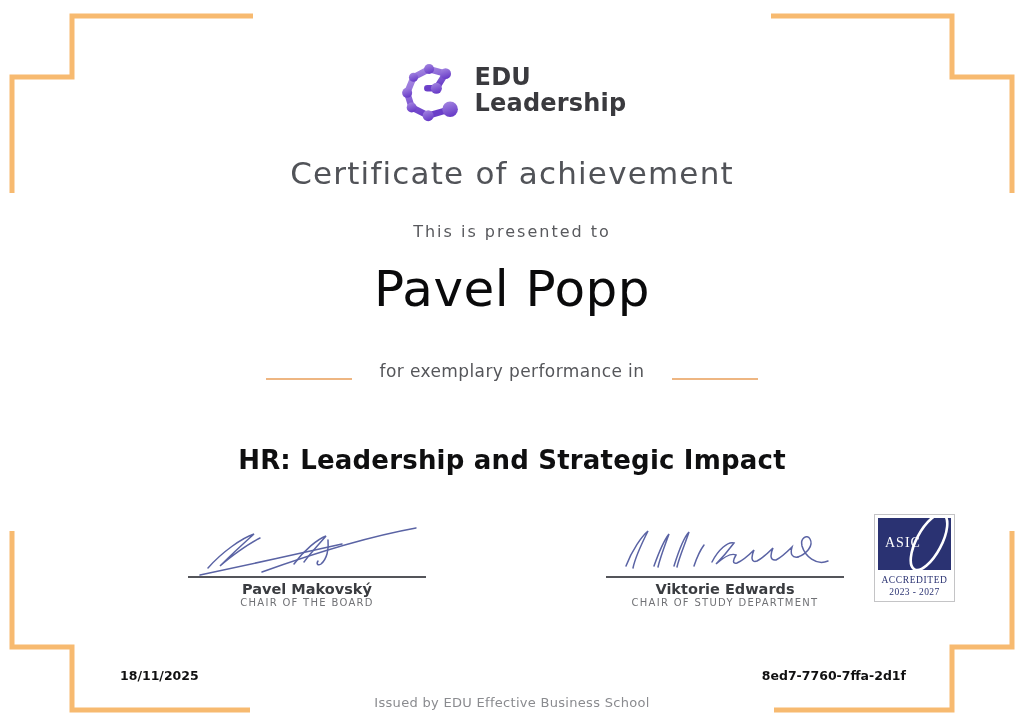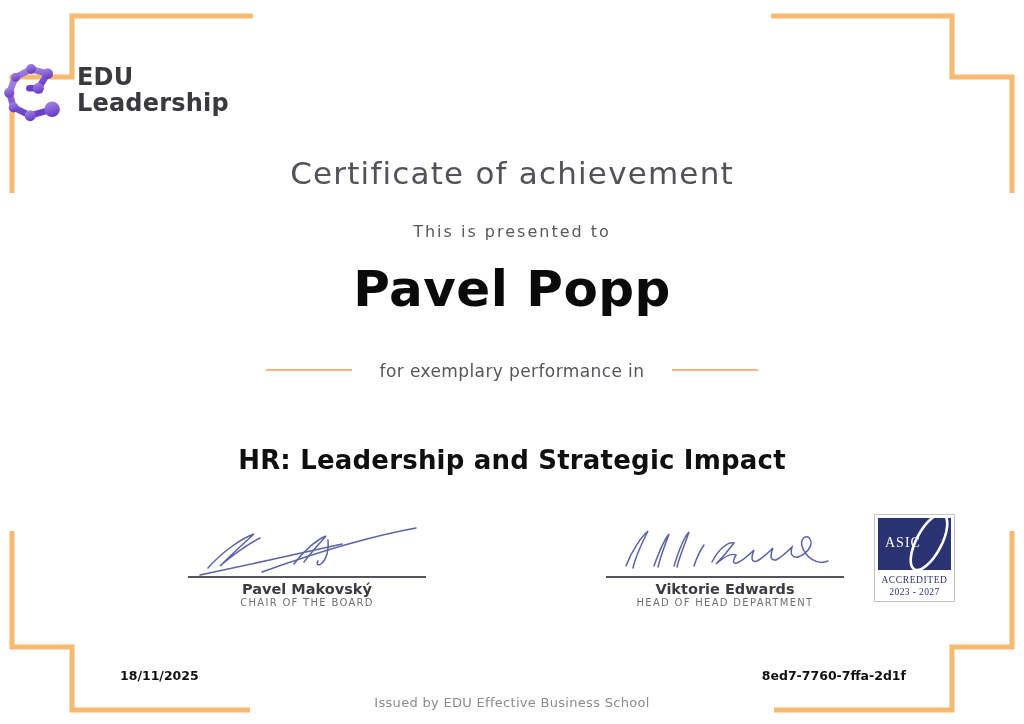--- a/index.html
+++ b/index.html
@@ -9,42 +9,42 @@
     width: 1024px;
     height: 724px;
     background: #ffffff;
     overflow: hidden;
     font-family: "DejaVu Sans", sans-serif;
   }
   .frame-svg { position: absolute; inset: 0; pointer-events: none; }
 
   .logo-row {
     position: absolute; top: 58px; left: 0; right: 0;
-    display: flex; align-items: center; gap: 13px;
+    display: flex; justify-content: center; align-items: center; gap: 13px;
   }
   .logo-text {
     font-weight: 700; font-size: 24px; line-height: 1.08; letter-spacing: 0.2px;
   }
 
   .centered { position: absolute; left: 0; right: 0; text-align: center; }
 
   .title {
     top: 155px; font-size: 31px; font-weight: 400;
     color: #515358; letter-spacing: 1.2px;
   }
   .presented {
     top: 222px; font-size: 16px; color: #58595d; letter-spacing: 2px;
   }
   .recipient-name {
-    top: 260px; font-size: 50px; font-weight: 700; color: #0a0a0b;
+    top: 260px; font-size: 50px; font-weight: 400; color: #0a0a0b;
     letter-spacing: 0.5px;
   }
   .reason-row {
     position: absolute; top: 361px; left: 0; right: 0;
-    display: flex; justify-content: center; align-items: flex-start; gap: 28px;
+    display: flex; justify-content: center; align-items: center; gap: 28px;
   }
   .reason-label { font-size: 17px; color: #55565a; letter-spacing: 0.4px; }
   .reason-dash { width: 86px; height: 2px; transform: translateY(8px); opacity: 0.85; }
   .course-title {
     top: 413px; font-size: 26px; font-weight: 700; color: #0f0f10;
     letter-spacing: 0.2px;
     margin-top: 32px;
   }
 
   .sig-block { position: absolute; width: 238px; top: 518px; }
@@ -149,21 +149,21 @@
         <path d="M14 48 C20 32 30 18 36 13 C30 25 23 40 21 50"></path>
         <path d="M42 48 C47 34 53 21 57 16 C53 27 48 40 46 49"></path>
         <path d="M62 48 C67 32 73 18 77 14 C73 26 67 40 65 49"></path>
         <path d="M82 48 C85 39 89 31 92 27"></path>
         <path d="M100 44 C106 32 116 23 122 25 C116 33 108 42 104 46 C112 39 120 35 124 37 C121 42 120 46 125 45 C132 42 138 36 142 32 C139 39 139 45 145 43 C151 40 157 34 161 30 C158 37 158 43 164 42 C170 39 176 33 180 29 C178 36 180 40 186 39"></path>
         <path d="M186 39 C194 36 202 28 198 21 C195 16 188 20 190 28 C193 38 204 48 216 43"></path>
       </g>
     </svg>
     <div class="sig-line"></div>
     <div class="sig-name">Viktorie Edwards</div>
-    <div class="sig-role">HEAD OF HEAD DEPARTMENT</div>
+    <div class="sig-role">CHAIR OF STUDY DEPARTMENT</div>
   </div>
 
   <svg class="badge" width="81" height="88" viewBox="0 0 81 88">
     <defs>
       <clipPath id="navyclip">
           <rect x="4" y="4" width="73" height="52"></rect>
         </clipPath>
     </defs>
     <rect x="0.5" y="0.5" width="80" height="87" fill="#ffffff" stroke="#C4C4C6"></rect>
     <rect x="4" y="4" width="73" height="52" fill="#2A3272"></rect>

